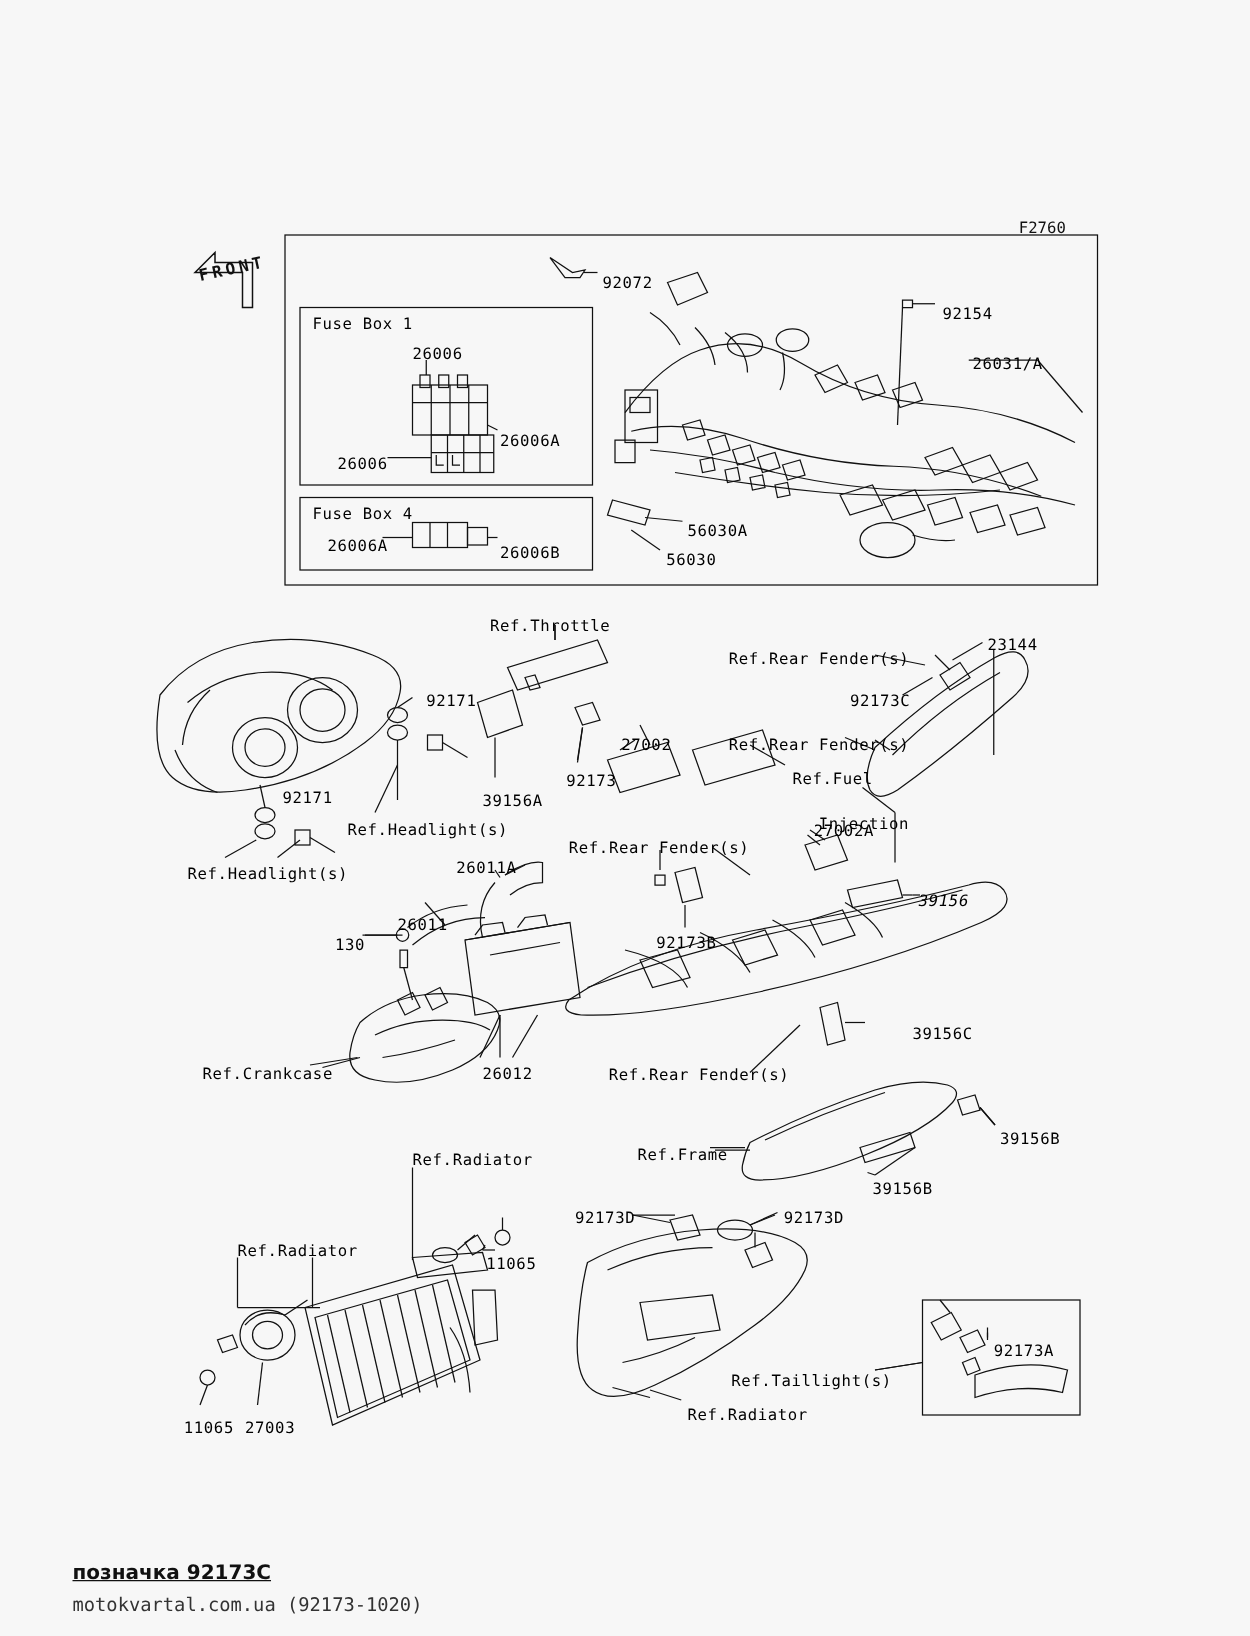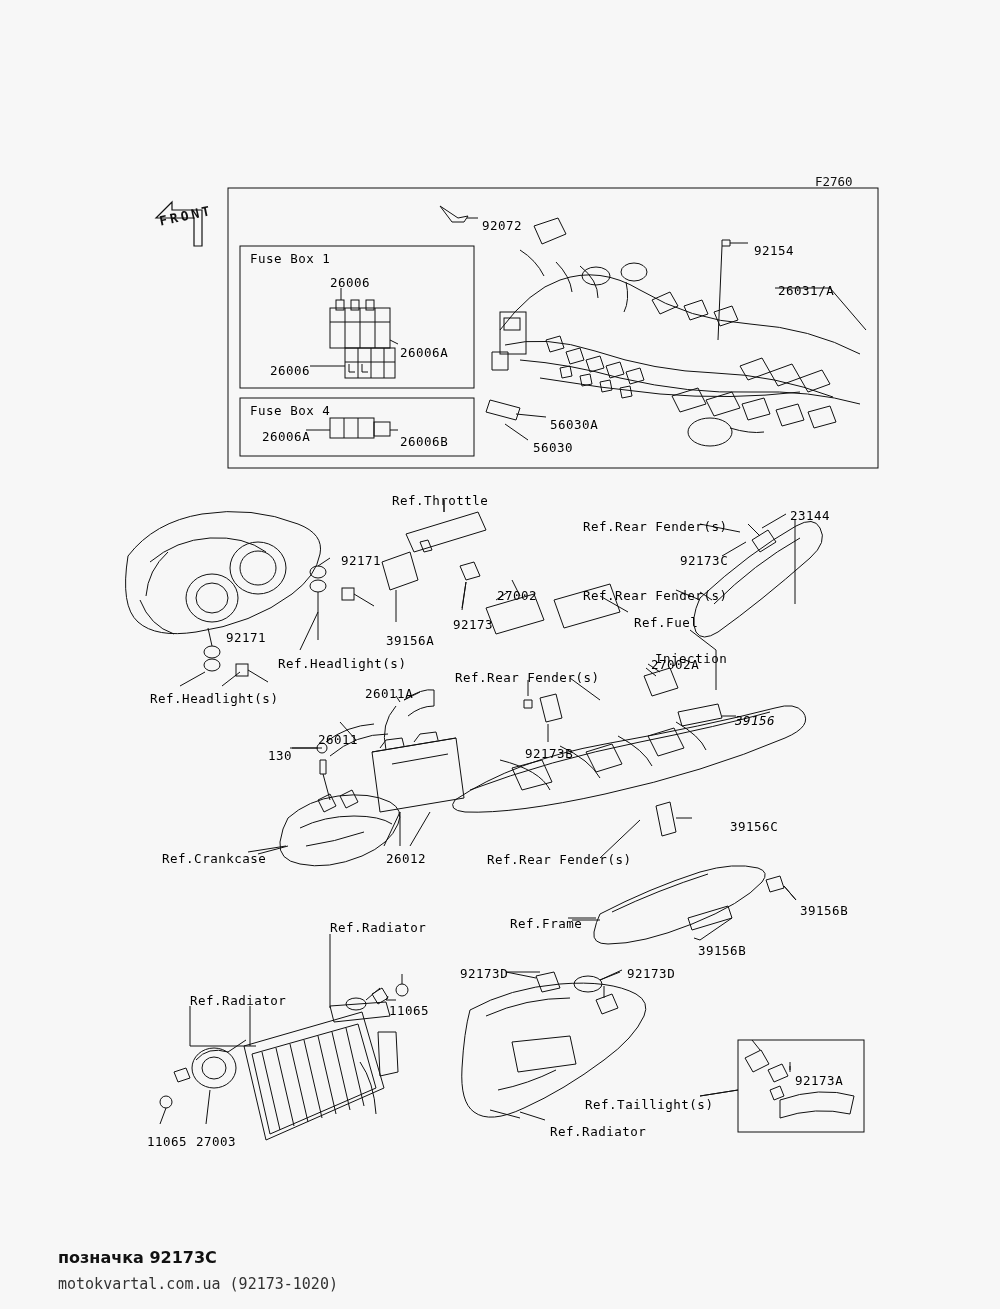--- a/index.html
+++ b/index.html
@@ -6,21 +6,21 @@
   body{
     width:1000px;height:1309px;position:relative;
     background:#f7f7f7;
     font-family:"DejaVu Sans Mono", monospace;
     color:#111;
     overflow:hidden;
   }
   .canvas{position:absolute;left:0;top:0;width:1000px;height:1309px;}
   .lbl{position:absolute;font-size:12.5px;letter-spacing:0.5px;white-space:nowrap;color:#000000;}
   .code{position:absolute;font-size:12.5px;white-space:nowrap;}
-  .foot1{position:absolute;left:58px;top:1248px;font-family:"DejaVu Sans", sans-serif;font-weight:bold;font-size:16px;color:#111;}
+  .foot1{position:absolute;left:58px;top:1248px;font-family:"DejaVu Sans", sans-serif;font-weight:bold;font-size:16px;color:#111;text-decoration:underline;}
   .foot2{position:absolute;left:58px;top:1275px;font-family:"DejaVu Sans Mono", monospace;font-size:15px;color:#333;}
   .front-badge{position:absolute;left:150px;top:196px;width:62px;height:62px;}
   .front-badge .txt{position:absolute;left:8px;top:18px;font-size:13px;font-weight:bold;letter-spacing:3px;
      transform:rotate(-12deg);transform-origin:left top;}
   svg{position:absolute;left:0;top:0;}
 </style>
 </head>
 <body>
 
 <div class="canvas">

